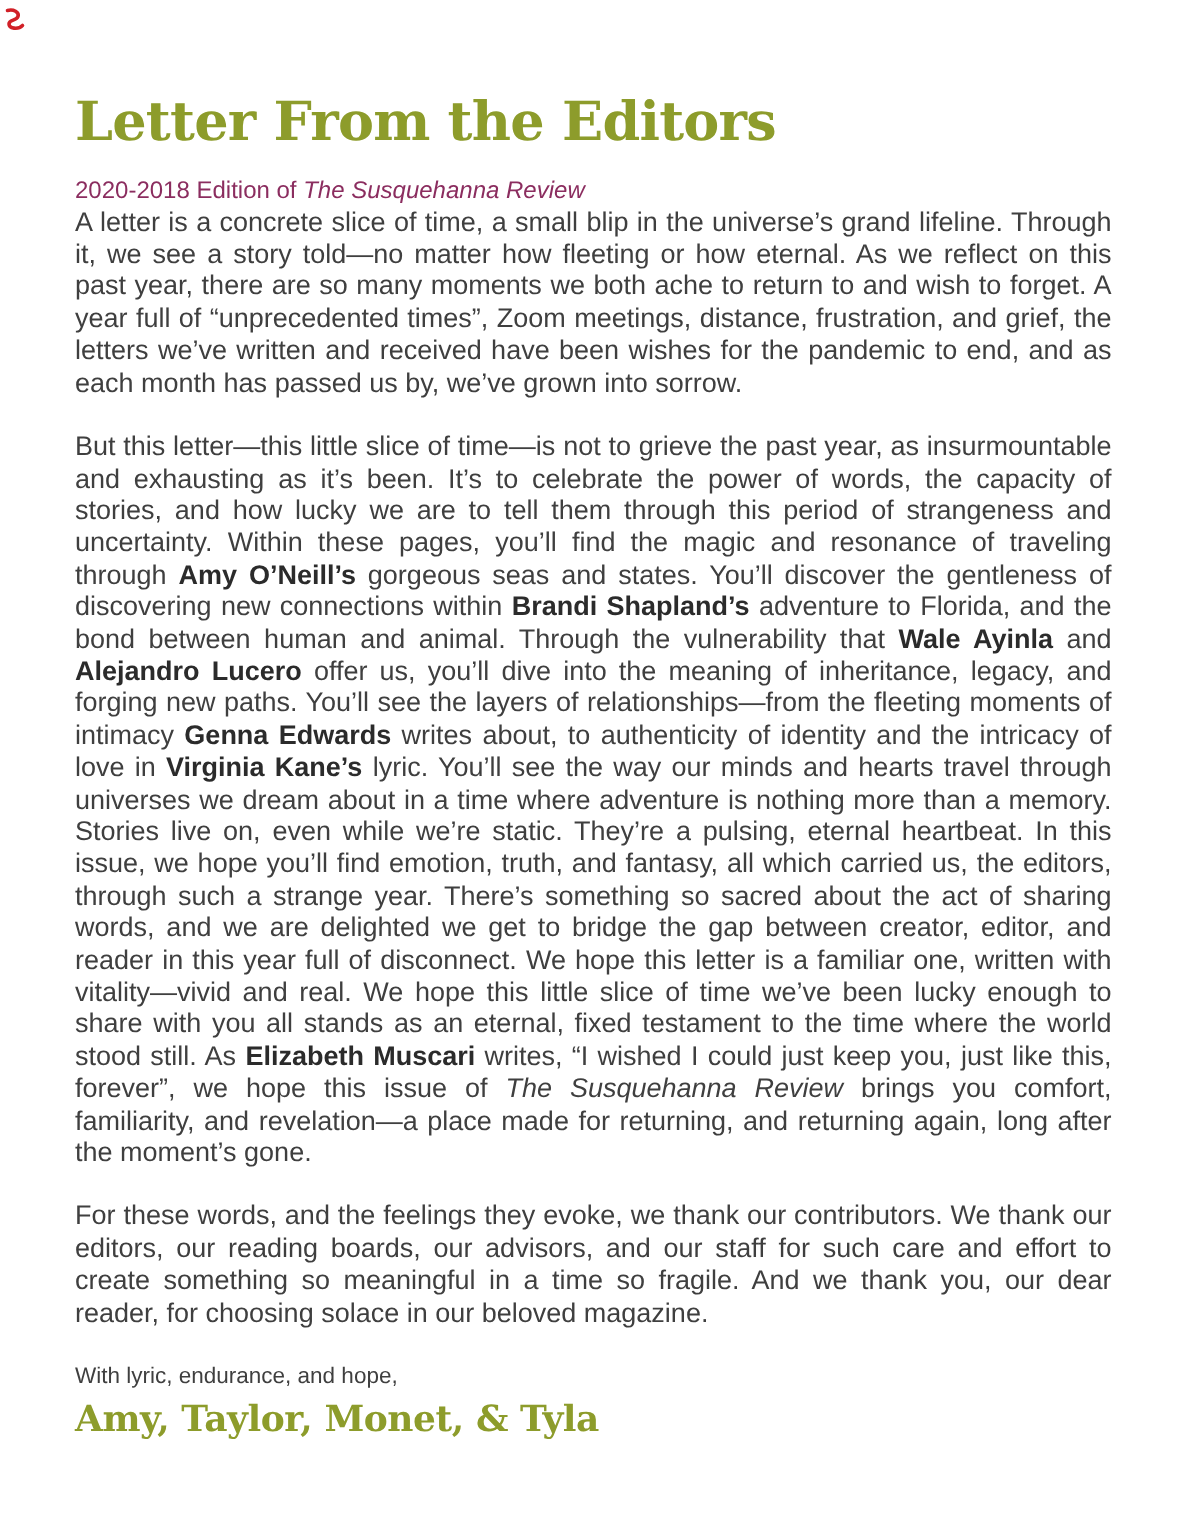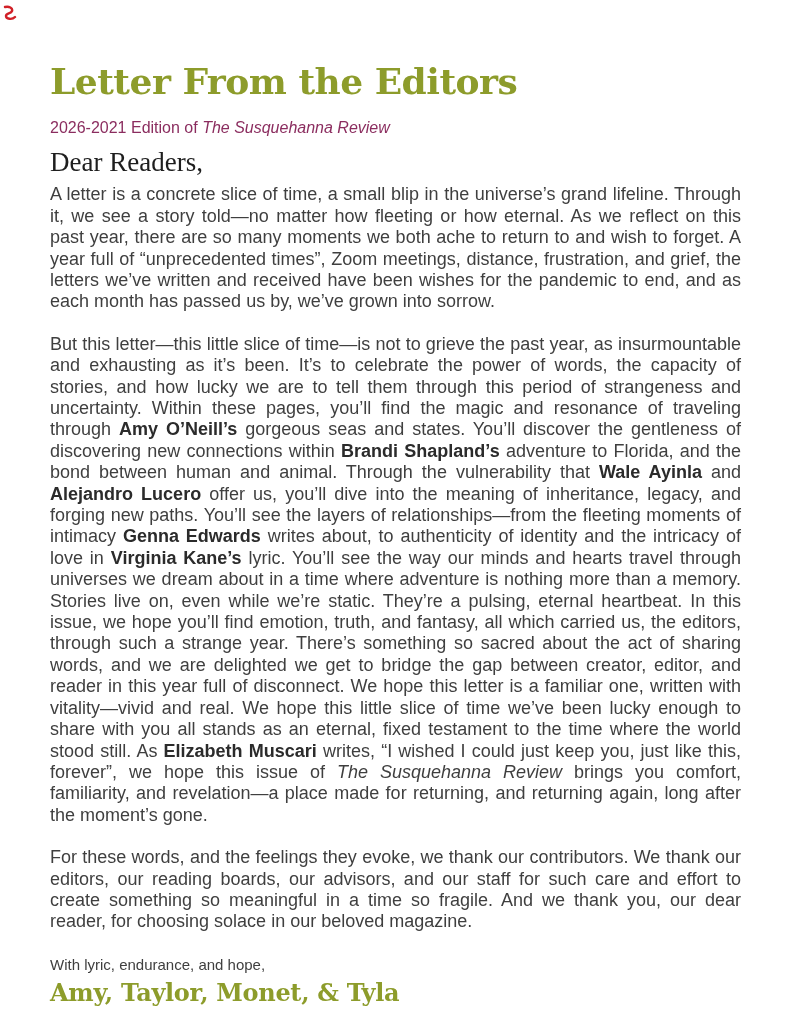--- a/index.html
+++ b/index.html
@@ -92,23 +92,22 @@
 <div class="page">
 
   <svg class="corner-mark" width="14" height="17" viewBox="0 0 14 17">
     <path d="M2 2 C 6 1, 10 3, 9 6 C 8 9, 3 8, 3 11 C 3 14, 9 15, 12 12" fill="none" stroke="var(--mark-red, #d12027)" stroke-width="2.4" stroke-linecap="round"></path>
   </svg>
 
   <div class="content">
 
     <h1 class="title">Letter From the Editors</h1>
 
-    <p class="subtitle"><span>2026-2021 Edition of </span><span class="mag">The Susquehanna Review</span></p>
+    <p class="subtitle"><span>2020-2018 Edition of </span><span class="mag">The Susquehanna Review</span></p>
 
-    <h2 class="salutation">Dear Readers,</h2>
 
     <p class="body-para"><span>A letter is a concrete slice of time, a small blip in the universe’s grand lifeline. Through it, we see a story told—no matter how fleeting or how eternal. As we reflect on this past year, there are so many moments we both ache to return to and wish to forget. A year full of “unprecedented times”, Zoom meetings, distance, frustration, and grief, the letters we’ve written and received have been wishes for the pandemic to end, and as each month has passed us by, we’ve grown into sorrow.</span></p>
 
     <p class="body-para"><span>But this letter—this little slice of time—is not to grieve the past year, as insurmountable and exhausting as it’s been. It’s to celebrate the power of words, the capacity of stories, and how lucky we are to tell them through this period of strangeness and uncertainty. Within these pages, you’ll find the magic and resonance of traveling through </span><span class="seg-b">Amy O’Neill’s</span><span> gorgeous seas and states. You’ll discover the gentleness of discovering new connections within </span><span class="seg-b">Brandi Shapland’s</span><span> adventure to Florida, and the bond between human and animal. Through the vulnerability that </span><span class="seg-b">Wale Ayinla</span><span> and </span><span class="seg-b">Alejandro Lucero</span><span> offer us, you’ll dive into the meaning of inheritance, legacy, and forging new paths. You’ll see the layers of relationships—from the fleeting moments of intimacy </span><span class="seg-b">Genna Edwards</span><span> writes about, to authenticity of identity and the intricacy of love in </span><span class="seg-b">Virginia Kane’s</span><span> lyric. You’ll see the way our minds and hearts travel through universes we dream about in a time where adventure is nothing more than a memory. Stories live on, even while we’re static. They’re a pulsing, eternal heartbeat. In this issue, we hope you’ll find emotion, truth, and fantasy, all which carried us, the editors, through such a strange year. There’s something so sacred about the act of sharing words, and we are delighted we get to bridge the gap between creator, editor, and reader in this year full of disconnect. We hope this letter is a familiar one, written with vitality—vivid and real. We hope this little slice of time we’ve been lucky enough to share with you all stands as an eternal, fixed testament to the time where the world stood still. As </span><span class="seg-b">Elizabeth Muscari</span><span> writes, “I wished I could just keep you, just like this, forever”, we hope this issue of </span><span class="seg-i">The Susquehanna Review</span><span> brings you comfort, familiarity, and revelation—a place made for returning, and returning again, long after the moment’s gone.</span></p>
 
     <p class="body-para"><span>For these words, and the feelings they evoke, we thank our contributors. We thank our editors, our reading boards, our advisors, and our staff for such care and effort to create something so meaningful in a time so fragile. And we thank you, our dear reader, for choosing solace in our beloved magazine.</span></p>
 
     <p class="closing">With lyric, endurance, and hope,</p>
 
     <div class="signature">Amy, Taylor, Monet, &amp; Tyla</div>

